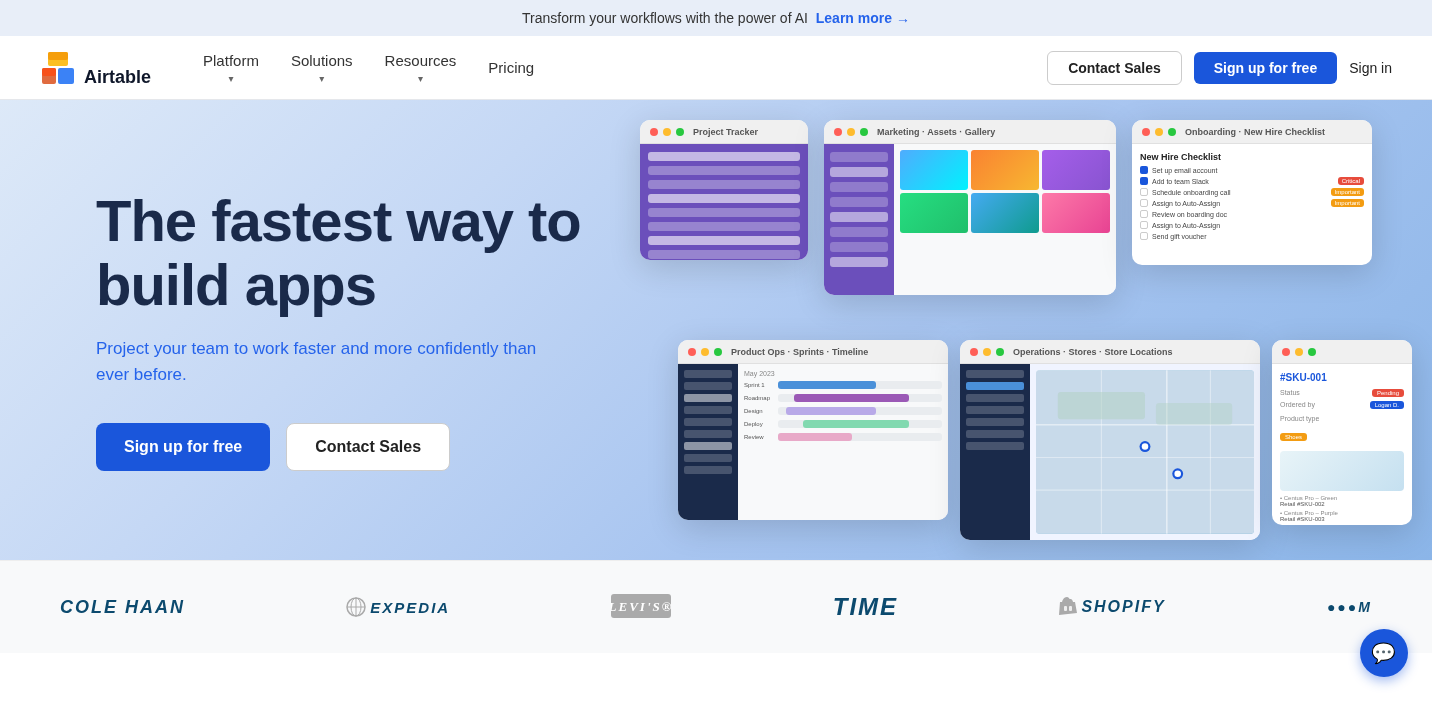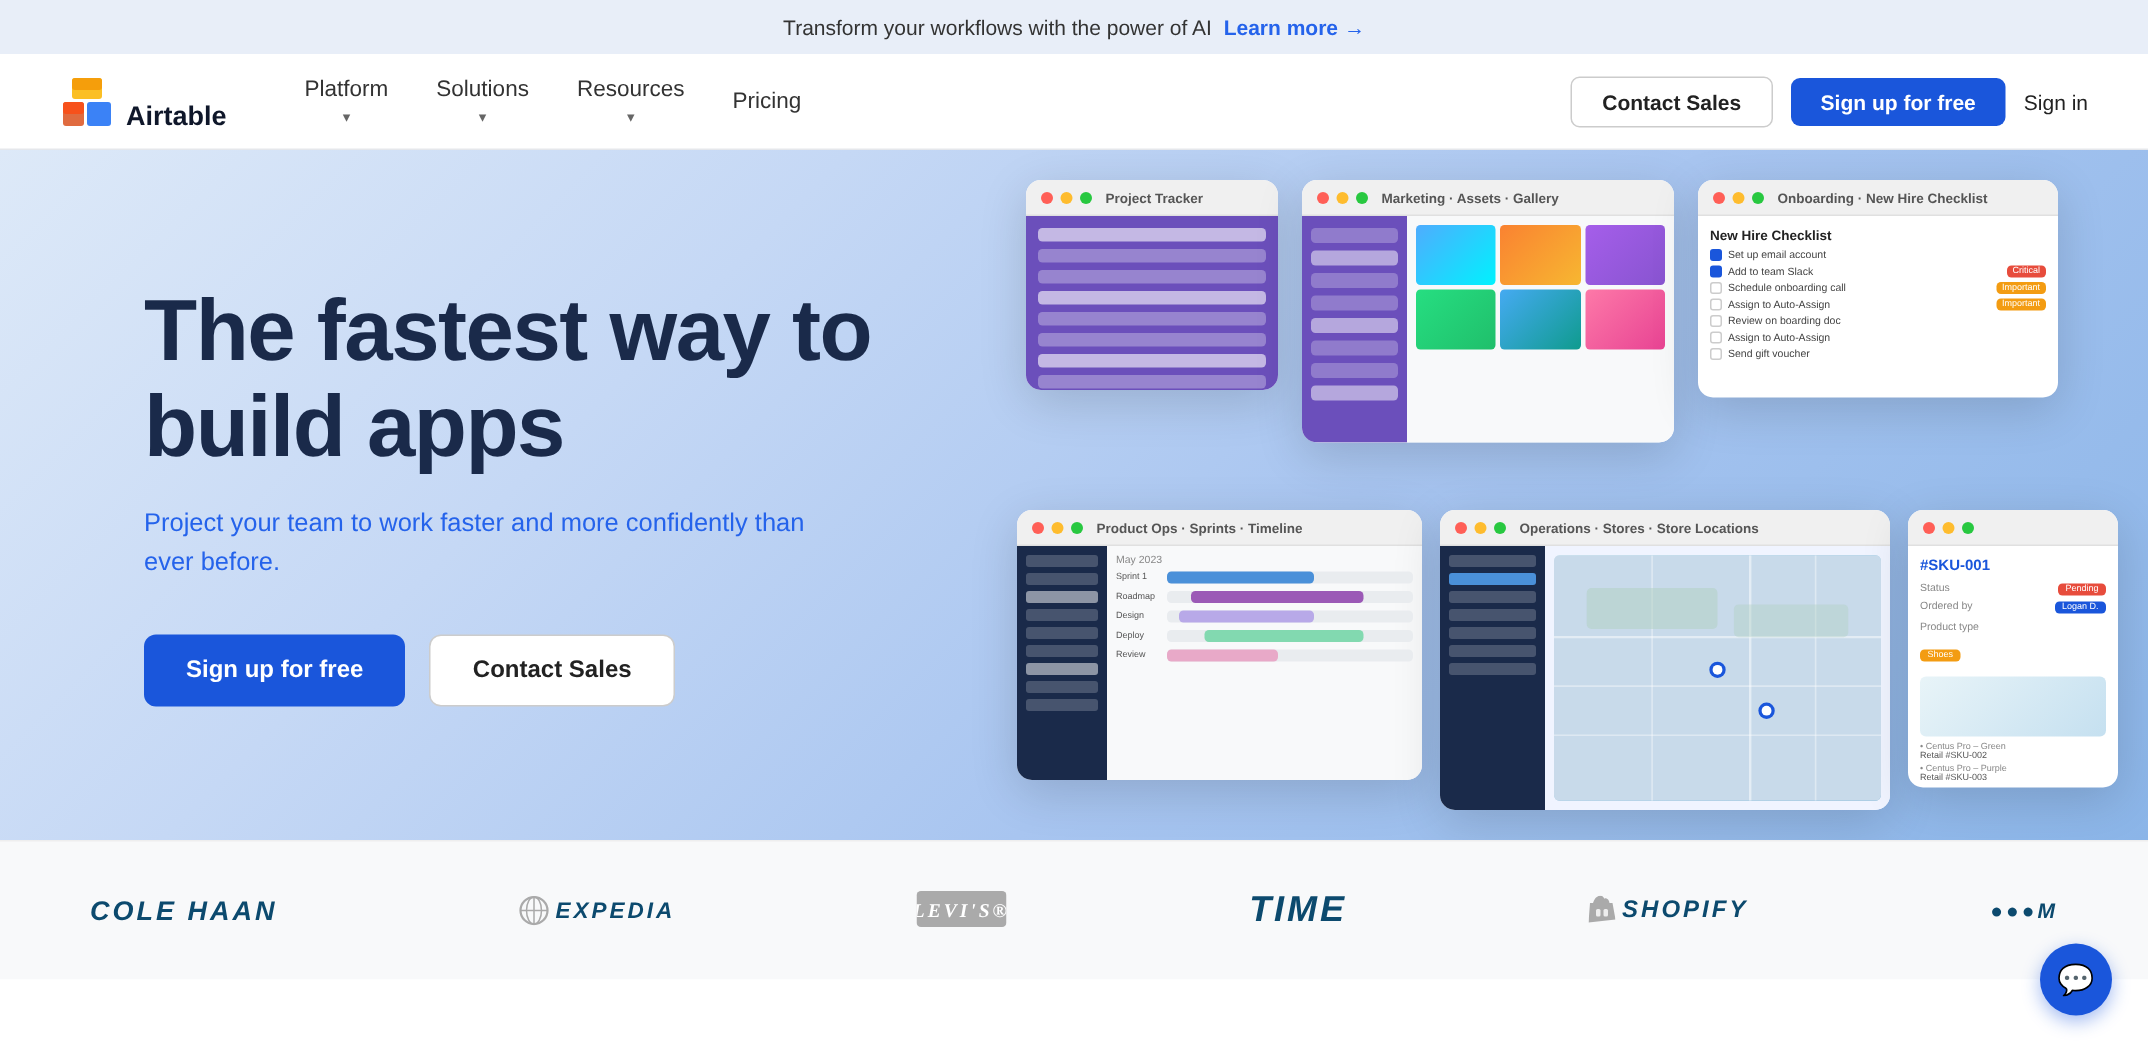--- a/index.html
+++ b/index.html
@@ -184,21 +184,21 @@
       right: 20px;
       display: flex;
       gap: 12px;
     }
     .mock-screen {
       background: #fff;
       border-radius: 10px;
       box-shadow: 0 8px 32px rgba(0,0,0,0.15);
       overflow: hidden;
     }
-    .ms-marketing { width: 248px; height: 175px; }
+    .ms-marketing { width: 292px; height: 175px; }
     .ms-onboarding { width: 240px; height: 145px; }
     .ms-project { width: 168px; height: 140px; }
     .ms-productops { width: 270px; height: 180px; }
     .ms-operations { width: 300px; height: 200px; }
     .ms-sku { width: 140px; height: 185px; }
 
     .screen-header {
       height: 24px;
       background: #f0f0f0;
       display: flex;

